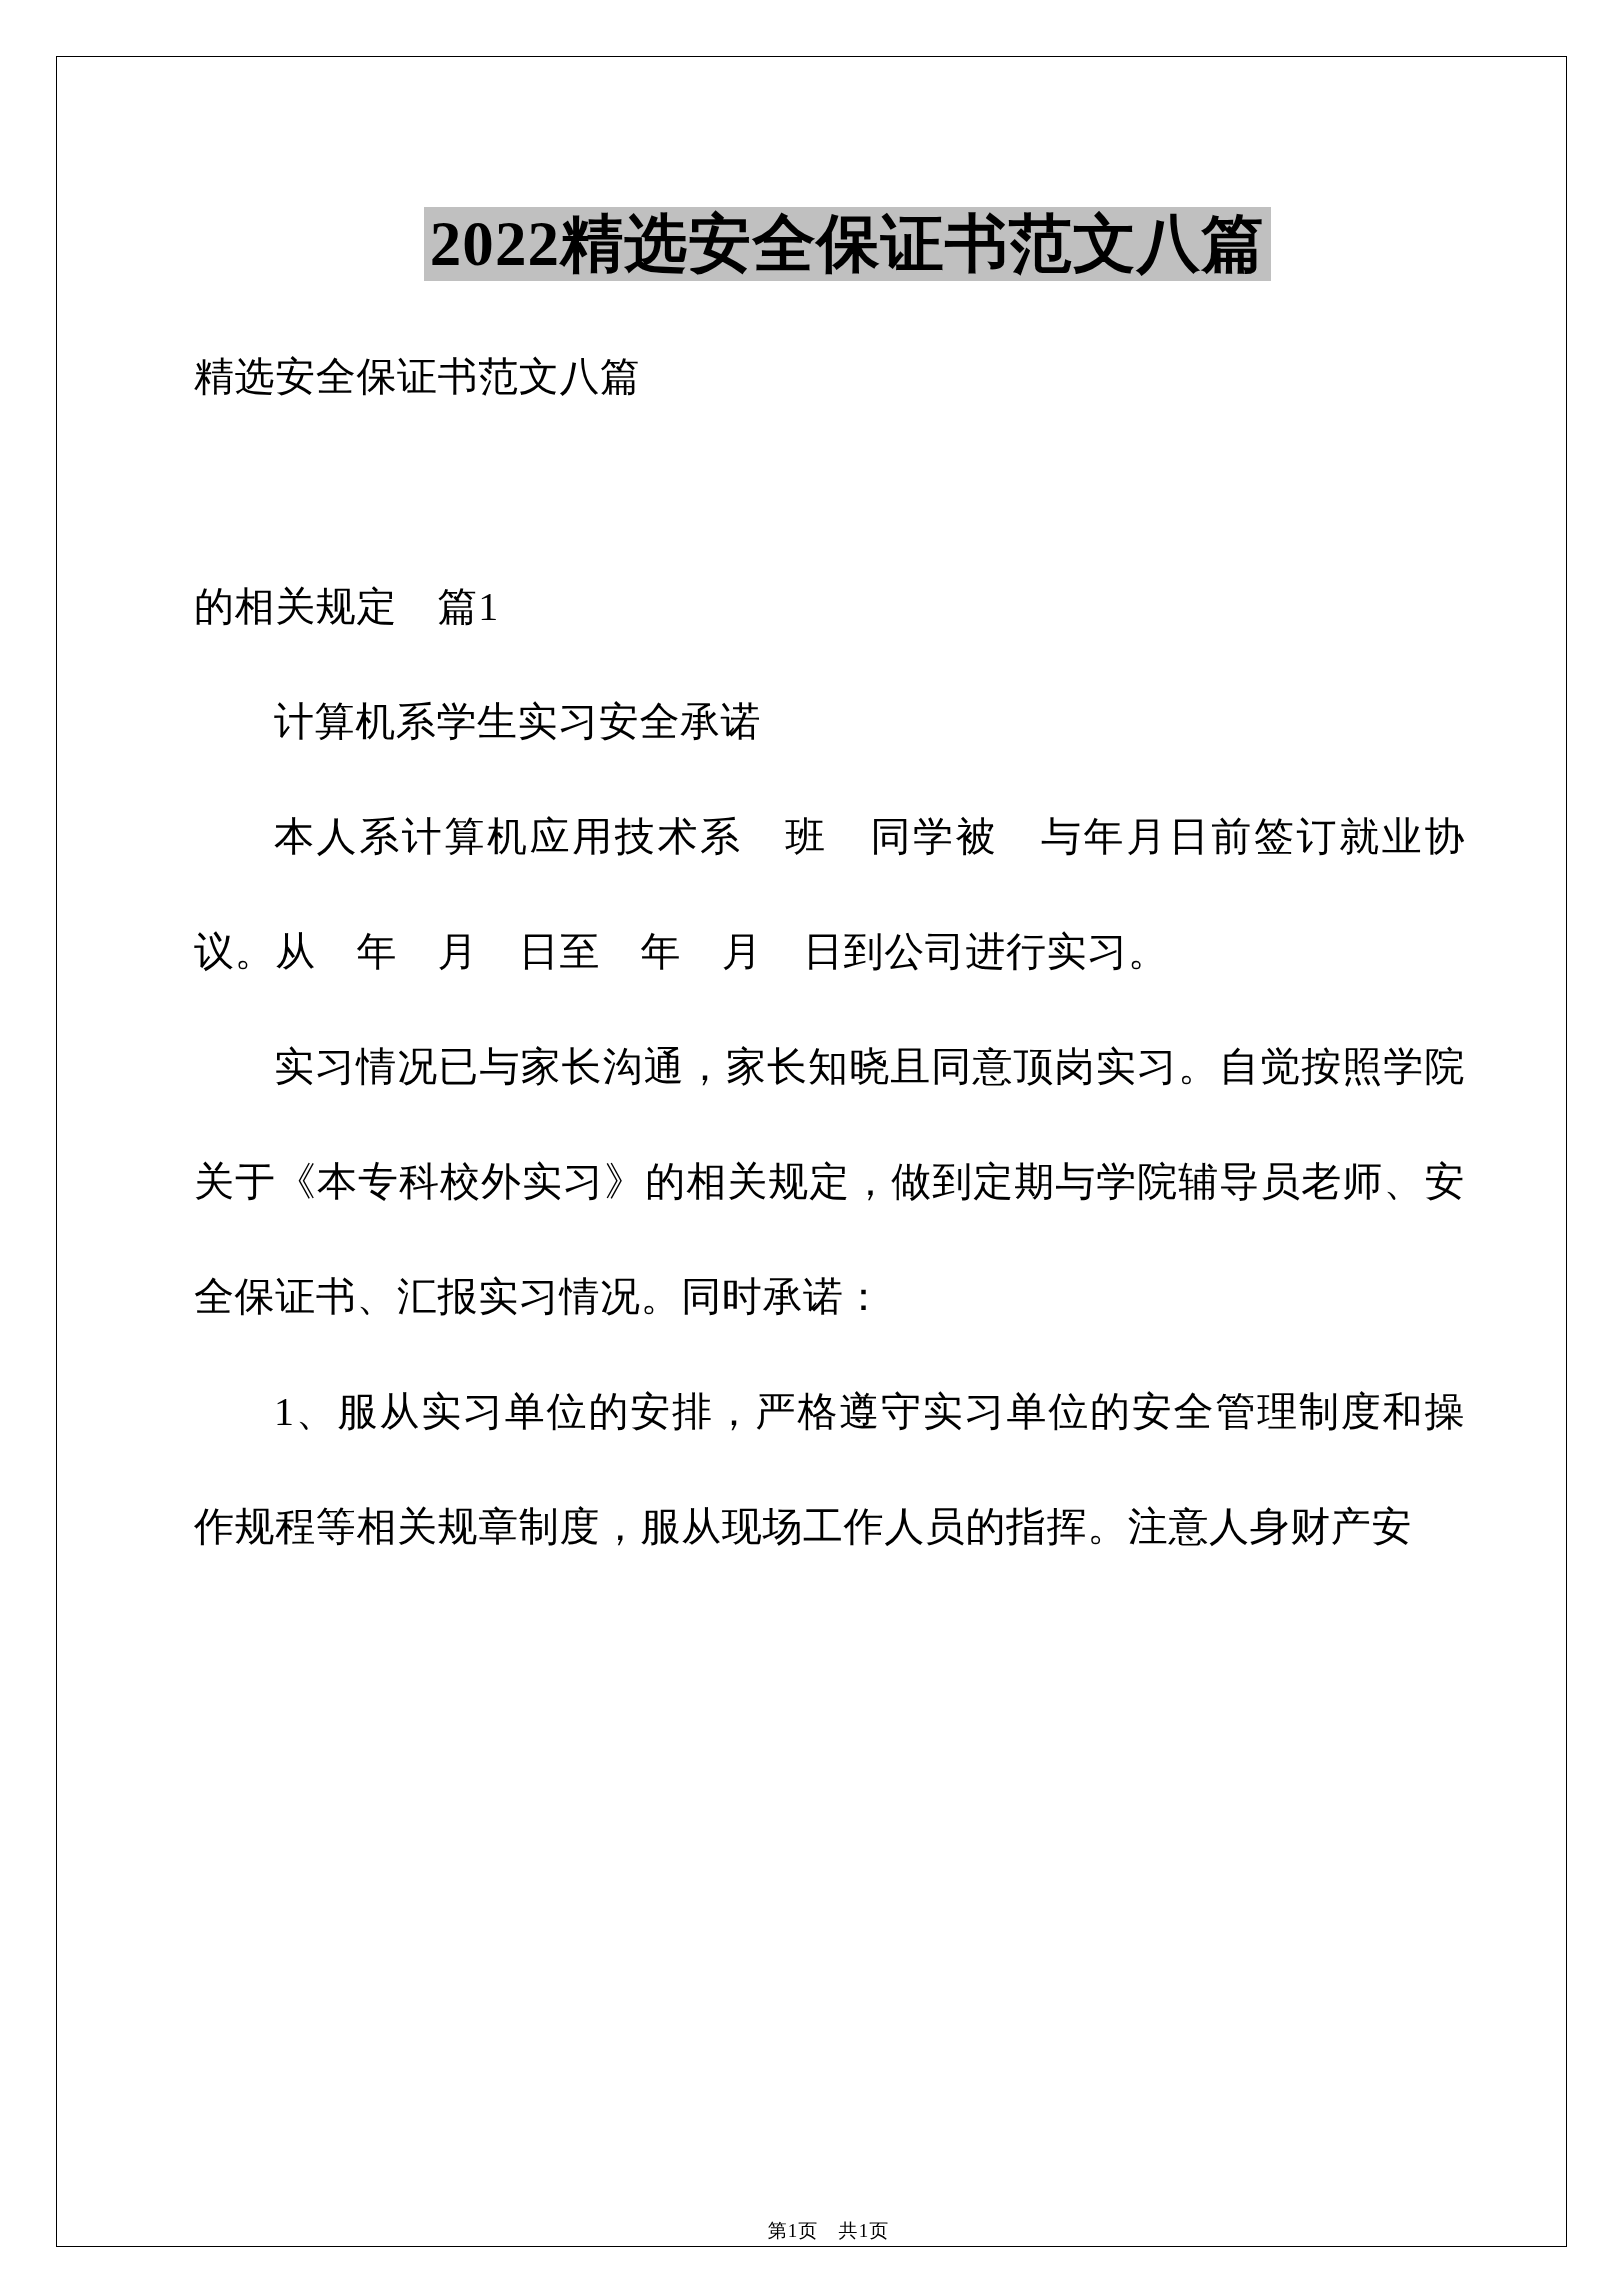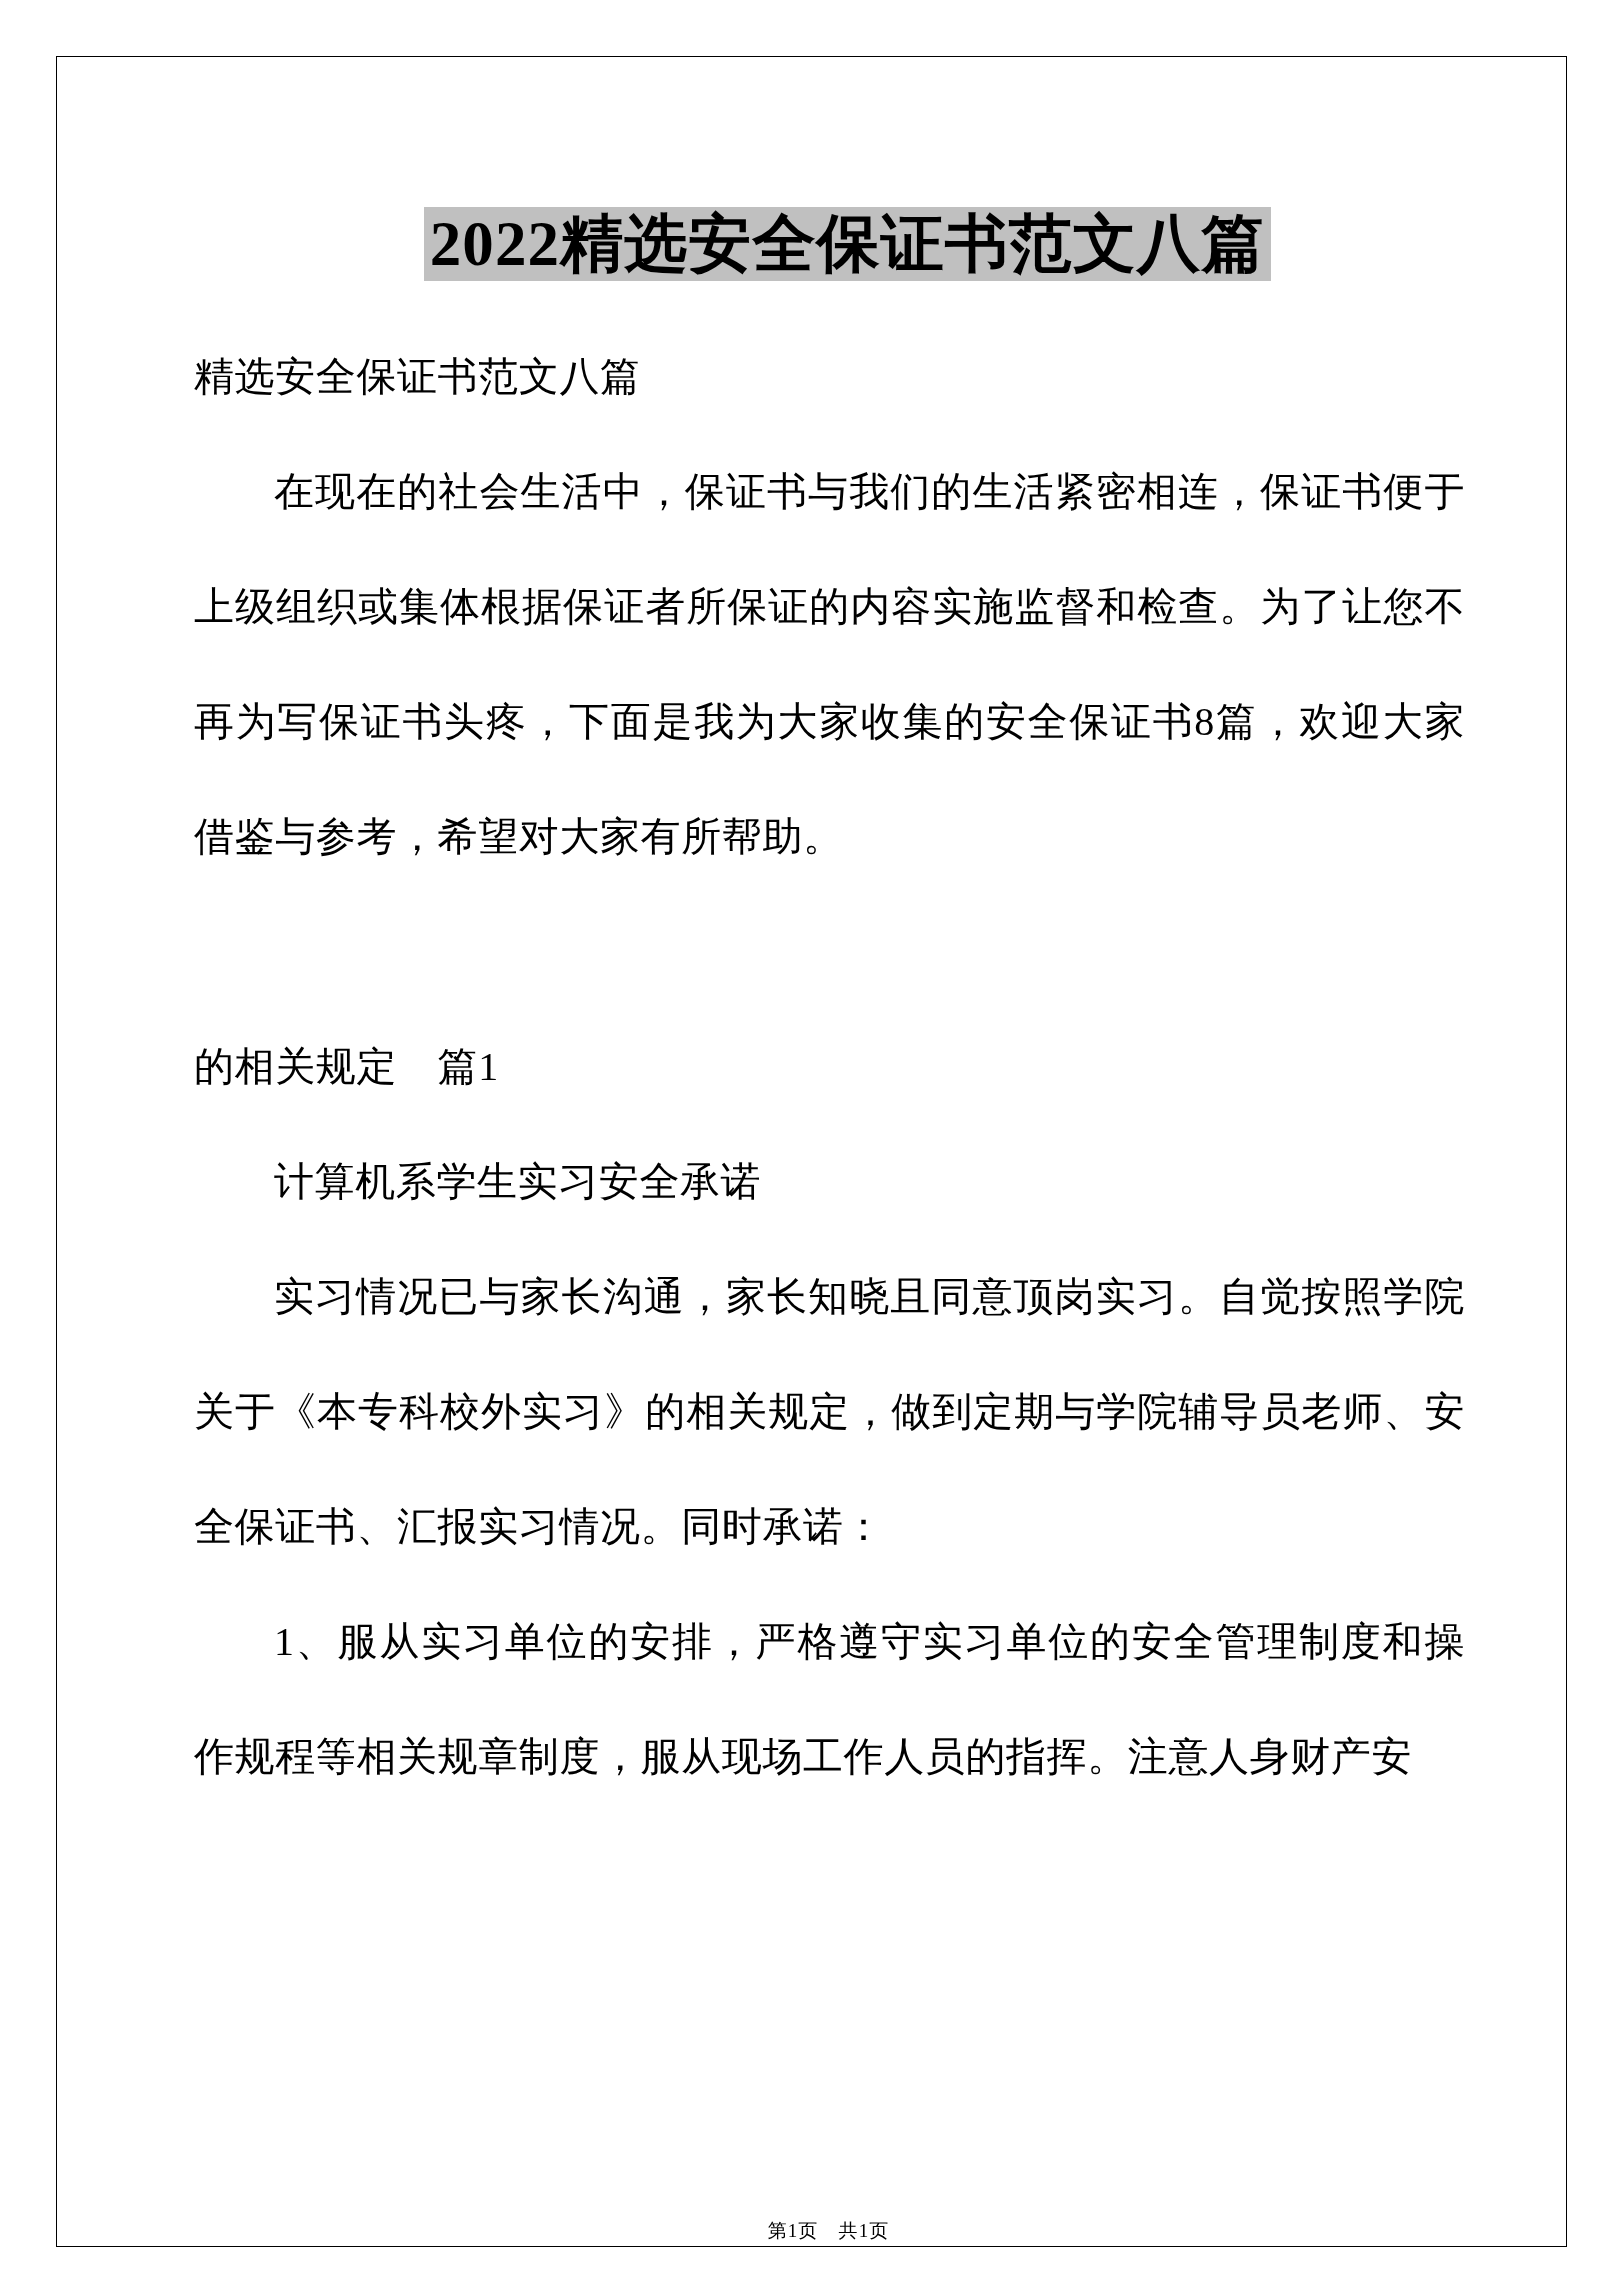--- a/index.html
+++ b/index.html
@@ -55,29 +55,29 @@
 </style>
 </head>
 <body>
 
 <div class="frame">
 
   <h1 class="doc-title"><span class="hl">2022精选安全保证书范文八篇</span></h1>
 
   <p class="para">精选安全保证书范文八篇</p>
 
-  <p class="para indent">在现在的社会生活中，保证书与我们的生活紧密相连，保证书便于上级组织或集体根据保证者所保证的内容实施监督和检查。为了让您不再为写保证书头疼，下面是我为大家收集的安全保证书8篇，欢迎大家借鉴与参考，希望对大家有所帮助。</p>
 
   <div class="spacer"></div>
 
   <p class="para">的相关规定　篇1</p>
 
 
   <p class="para indent">计算机系学生实习安全承诺</p>
 
+  <p class="para indent">本人系计算机应用技术系　班　同学被　与年月日前签订就业协议。从　年　月　日至　年　月　日到公司进行实习。</p>
 
   <p class="para indent">实习情况已与家长沟通，家长知晓且同意顶岗实习。自觉按照学院关于《本专科校外实习》的相关规定，做到定期与学院辅导员老师、安全保证书、汇报实习情况。同时承诺：</p>
 
   <p class="para indent">1、服从实习单位的安排，严格遵守实习单位的安全管理制度和操作规程等相关规章制度，服从现场工作人员的指挥。注意人身财产安</p>
 
   <div class="page-footer"><span>第1页　共1页</span></div>
 
 </div>
 
 

